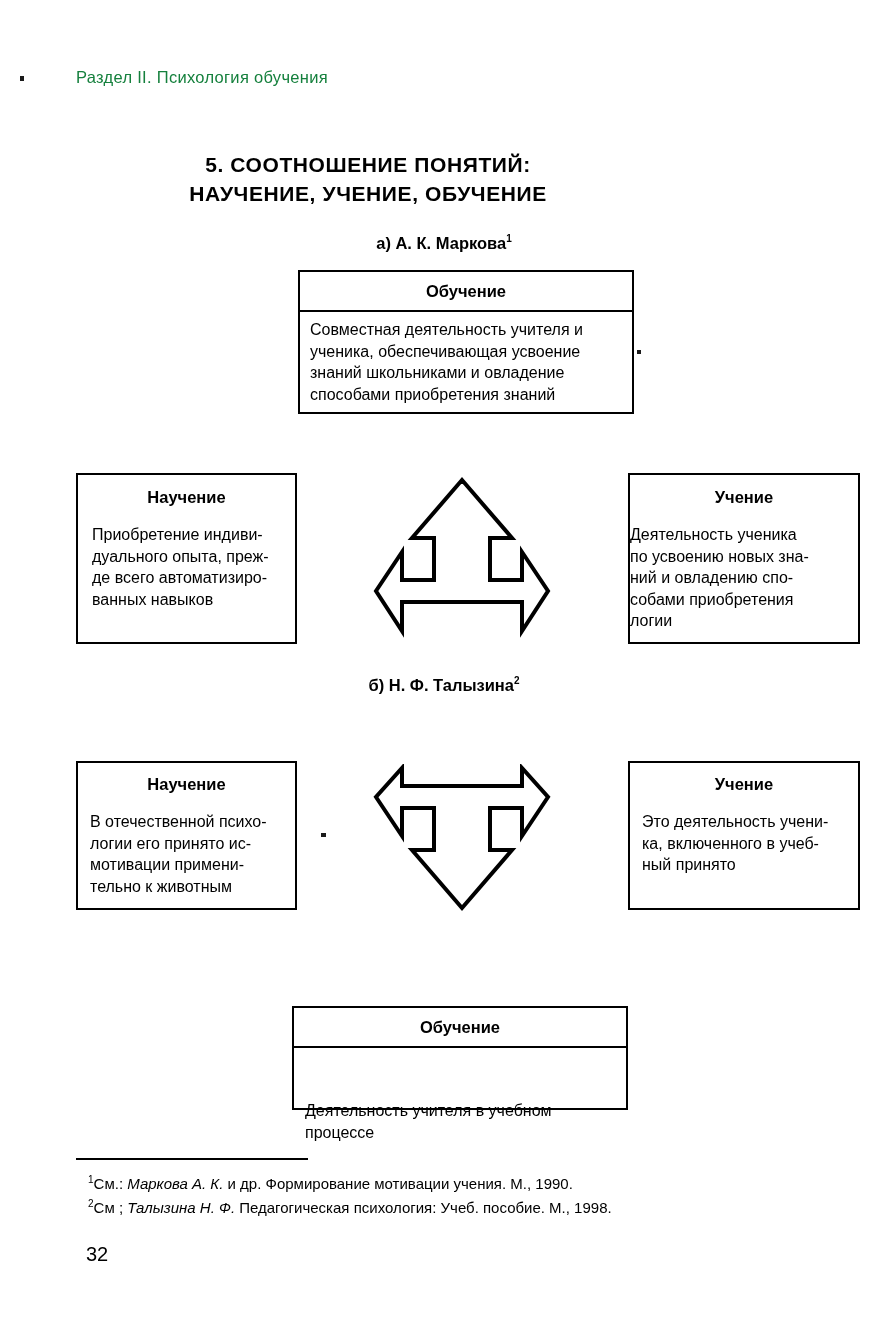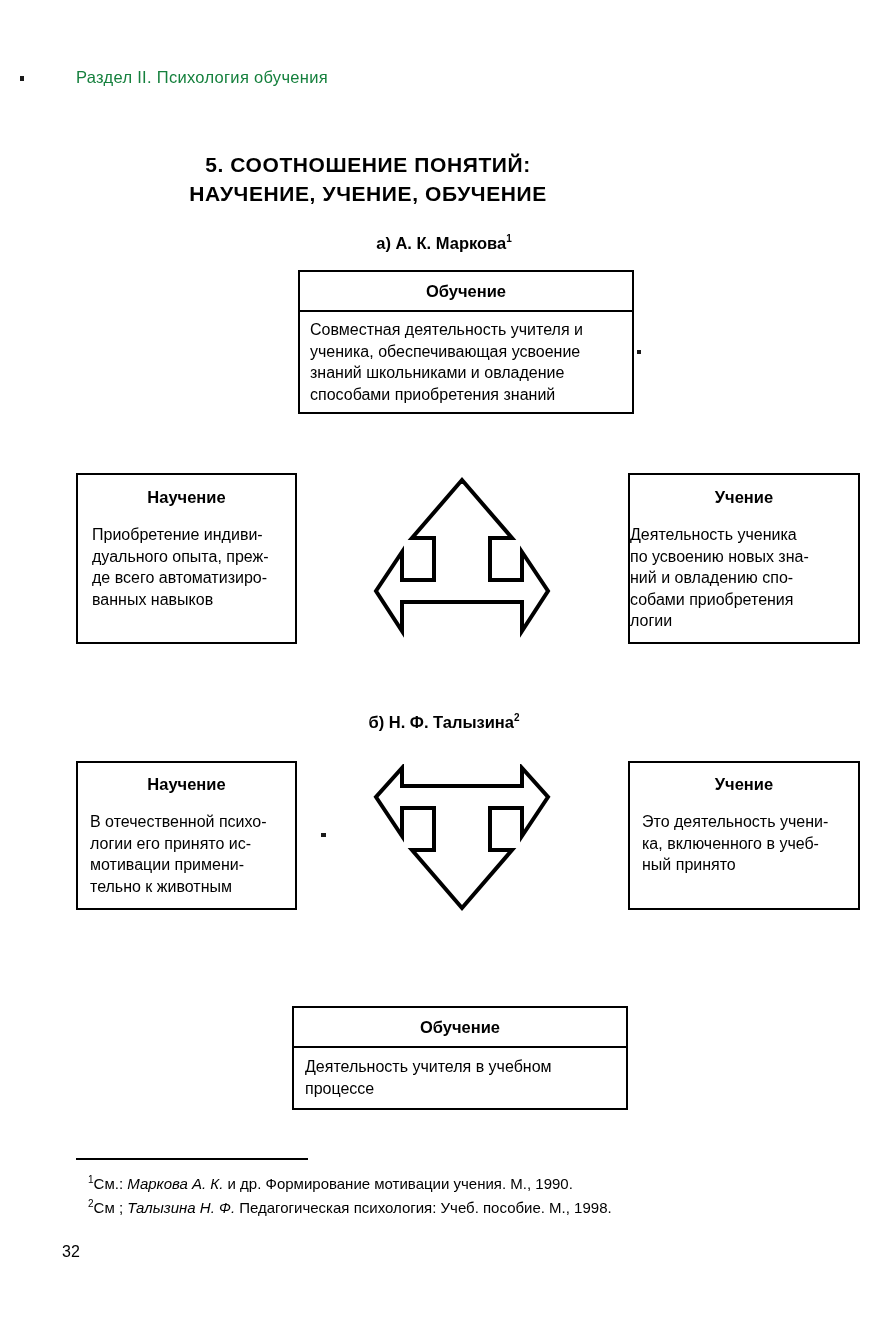--- a/index.html
+++ b/index.html
@@ -54,21 +54,21 @@
     font-size: 16.5px;
     font-weight: bold;
     white-space: nowrap;
   }
   .section-label sup {
     font-size: 10px;
     vertical-align: super;
     font-weight: bold;
   }
   #label-a { top: 233px; }
-  #label-b { top: 712px; }
+  #label-b { top: 675px; }
 
   
   .box {
     position: absolute;
     border: 2px solid #000;
     box-sizing: border-box;
     background: #fff;
   }
   .box-head {
     text-align: center;
@@ -107,21 +107,21 @@
   #box-b-left .box-body { padding: 17px 6px 0 12px; }
 
   
   #box-b-right { left: 628px; top: 761px; width: 232px; height: 149px; }
   #box-b-right .box-head { padding: 12px 0 0; }
   #box-b-right .box-body { padding: 17px 6px 0 12px; }
 
   
   #box-b-bottom { left: 292px; top: 1006px; width: 336px; height: 104px; }
   #box-b-bottom .box-head { padding: 10px 0 9px; }
-  #box-b-bottom .box-body { padding: 8px 20px 0 11px; }
+  #box-b-bottom .box-body { padding: 8px 20px 0 11px; margin-top: 44px; }
 
   
   .arrow-svg { position: absolute; }
   #arrow-up   { left: 372px; top: 476px; width: 180px; height: 162px; }
   #arrow-down { left: 372px; top: 764px; width: 180px; height: 148px; }
 
   
   .footnote-rule {
     position: absolute;
     left: 76px;
@@ -140,23 +140,23 @@
   }
   .footnotes .fn { white-space: nowrap; }
   .footnotes sup {
     font-size: 10px;
     vertical-align: super;
   }
   .footnotes i { font-style: italic; }
 
   .page-number {
     position: absolute;
-    left: 62px;
+    left: 86px;
     top: 1243px;
-    font-size: 16px;
+    font-size: 20px;
   }
 
   
   .speck { position: absolute; background: #1a1a1a; }
   #speck-1 { left: 20px; top: 76px; width: 4px; height: 5px; }
   #speck-2 { left: 637px; top: 350px; width: 4px; height: 4px; }
   #speck-3 { left: 321px; top: 833px; width: 5px; height: 4px; }
 </style>
 </head>
 <body>

